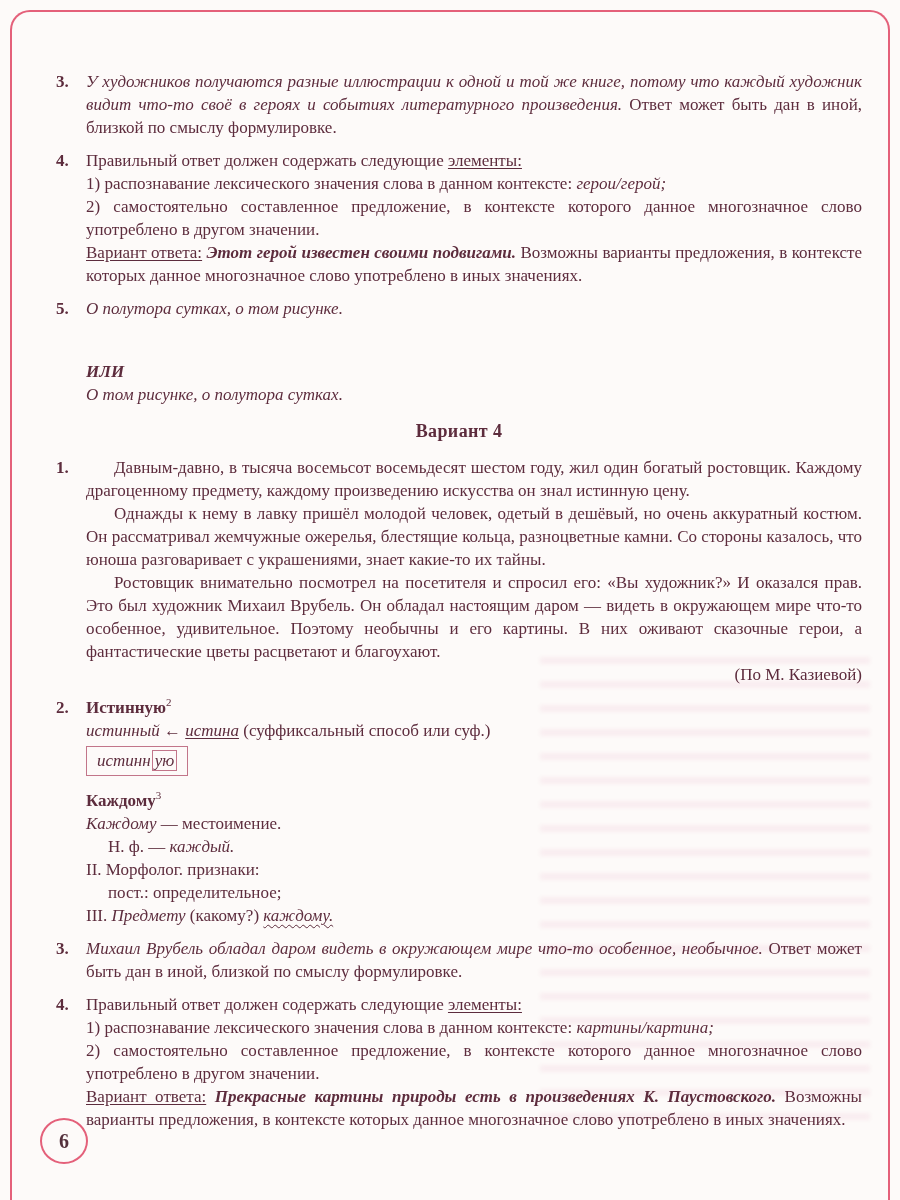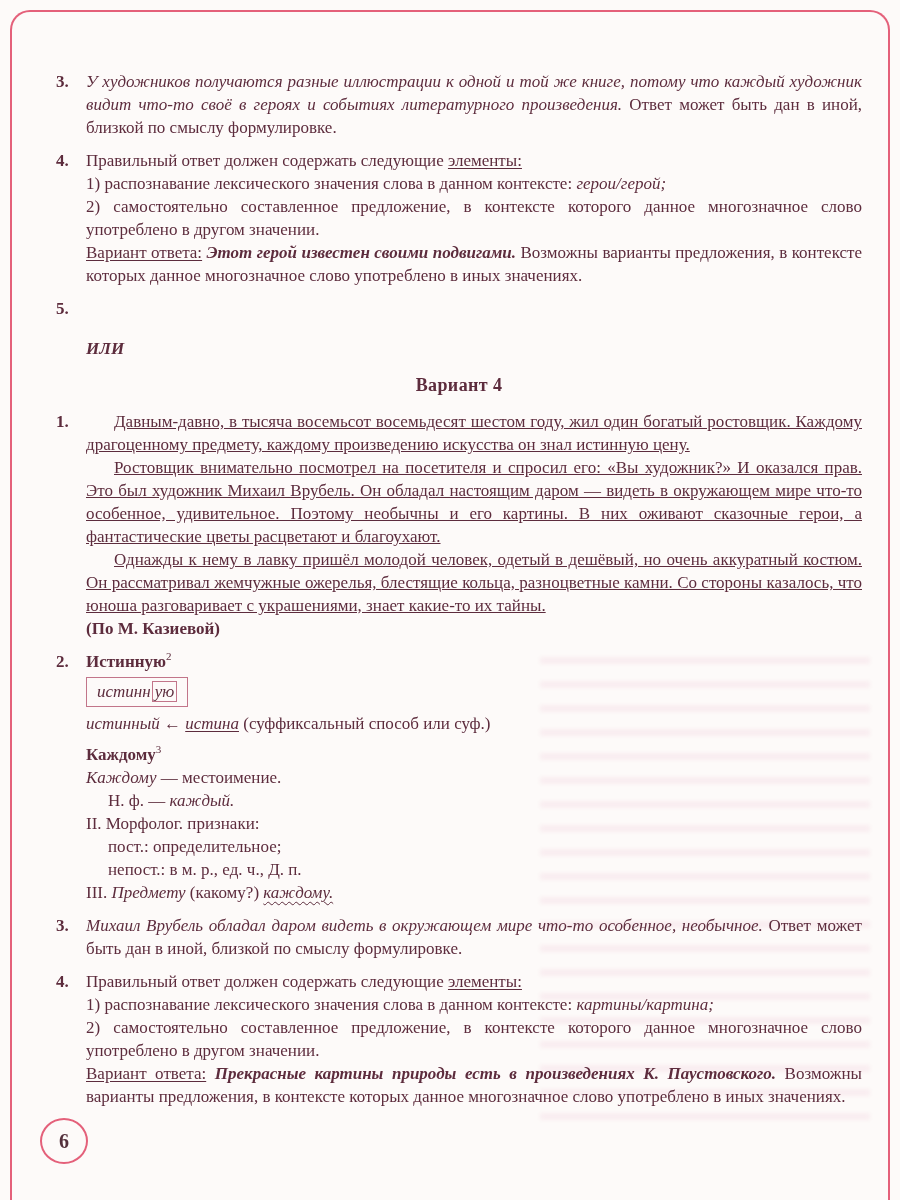--- a/index.html
+++ b/index.html
@@ -26,22 +26,22 @@
   .content { position:absolute; top:70px; left:56px; width:806px; }
   .item { display:flex; margin-bottom:10px; }
   .inum { flex:0 0 30px; font-weight:bold; }
   .ibody { flex:1; text-align:justify; }
   .it { font-style:italic; }
   .b  { font-weight:bold; }
   .bi { font-weight:bold; font-style:italic;margin-top:40px; }
   .u  { text-decoration:underline; text-underline-offset:2px; }
   .wavy { text-decoration:underline; text-decoration-style:wavy; text-decoration-thickness:1px; text-underline-offset:3px; }
   .heading { text-align:center; font-weight:bold; font-size:18px; margin:14px 0 13px; letter-spacing:0.4px; }
-  .para { text-indent:28px; text-align:justify;text-decoration:underline; }
-  .attrib { text-align:left;font-weight:bold; }
+  .para { text-indent:28px; text-align:justify; }
+  .attrib { text-align:right; }
   .indent1 { padding-left:22px; }
   .gap8 { height:8px; }
   sup { font-size:11px; vertical-align:super; line-height:0; }
   .wordbox {
     display:inline-block; border:1.5px solid #c2758a;
     padding:2px 10px 3px 10px; margin:4px 0 5px; font-style:italic;
   }
   .endbox { border:1.2px solid #c2758a; padding:0 2px; margin-left:1px; }
   .pagenum {
     position:absolute; left:40px; top:1118px; width:48px; height:46px;
@@ -83,66 +83,67 @@
           <span class="u">Вариант ответа:</span>
           <span class="bi">Этот герой известен своими подвигами.</span>
           <span>Возможны варианты предложения, в контексте которых данное многозначное слово употреблено в иных значениях.</span>
         </div>
       </div>
     </div>
 
     <div class="item">
       <div class="inum">5.</div>
       <div class="ibody">
+        <div class="it">О полутора сутках, о том рисунке.</div>
         <div class="bi">ИЛИ</div>
+        <div class="it">О том рисунке, о полутора сутках.</div>
       </div>
     </div>
 
     <div class="heading">Вариант 4</div>
 
     <div class="item">
       <div class="inum">1.</div>
       <div class="ibody">
         <div class="para">Давным-давно, в тысяча восемьсот восемьдесят шестом году, жил один богатый ростовщик. Каждому драгоценному предмету, каждому произведению искусства он знал истинную цену.</div>
+        <div class="para">Однажды к нему в лавку пришёл молодой человек, одетый в дешёвый, но очень аккуратный костюм. Он рассматривал жемчужные ожерелья, блестящие кольца, разноцветные камни. Со стороны казалось, что юноша разговаривает с украшениями, знает какие-то их тайны.</div>
         <div class="para">Ростовщик внимательно посмотрел на посетителя и спросил его: «Вы художник?» И оказался прав. Это был художник Михаил Врубель. Он обладал настоящим даром — видеть в окружающем мире что-то особенное, удивительное. Поэтому необычны и его картины. В них оживают сказочные герои, а фантастические цветы расцветают и благоухают.</div>
-        <div class="para">Однажды к нему в лавку пришёл молодой человек, одетый в дешёвый, но очень аккуратный костюм. Он рассматривал жемчужные ожерелья, блестящие кольца, разноцветные камни. Со стороны казалось, что юноша разговаривает с украшениями, знает какие-то их тайны.</div>
         <div class="attrib">(По М. Казиевой)</div>
       </div>
     </div>
 
     <div class="item">
       <div class="inum">2.</div>
       <div class="ibody">
         <div>
           <span class="b">Истинную</span><sup>2</sup>
         </div>
         <div>
-          <span class="wordbox"><span>истинн</span><span class="endbox">ую</span></span>
-        </div>
-        <div>
           <span class="it">истинный</span>
           <span>←</span>
           <span class="it u">истина</span>
           <span>(суффиксальный способ или суф.)</span>
+        </div>
+        <div>
+          <span class="wordbox"><span>истинн</span><span class="endbox">ую</span></span>
         </div>
         <div class="gap8"></div>
         <div>
           <span class="b">Каждому</span><sup>3</sup>
         </div>
         <div>
           <span class="it">Каждому</span>
           <span>— местоимение.</span>
         </div>
         <div class="indent1">
           <span>Н. ф. —</span>
           <span class="it">каждый.</span>
         </div>
         <div>II. Морфолог. признаки:</div>
         <div class="indent1">пост.: определительное;</div>
-        <div class="indent1">непост.: в м. р., ед. ч., Д. п.</div>
         <div>
           <span>III.</span>
           <span class="it">Предмету</span>
           <span>(какому?)</span>
           <span class="it wavy">каждому.</span>
         </div>
       </div>
     </div>
 
     <div class="item">

